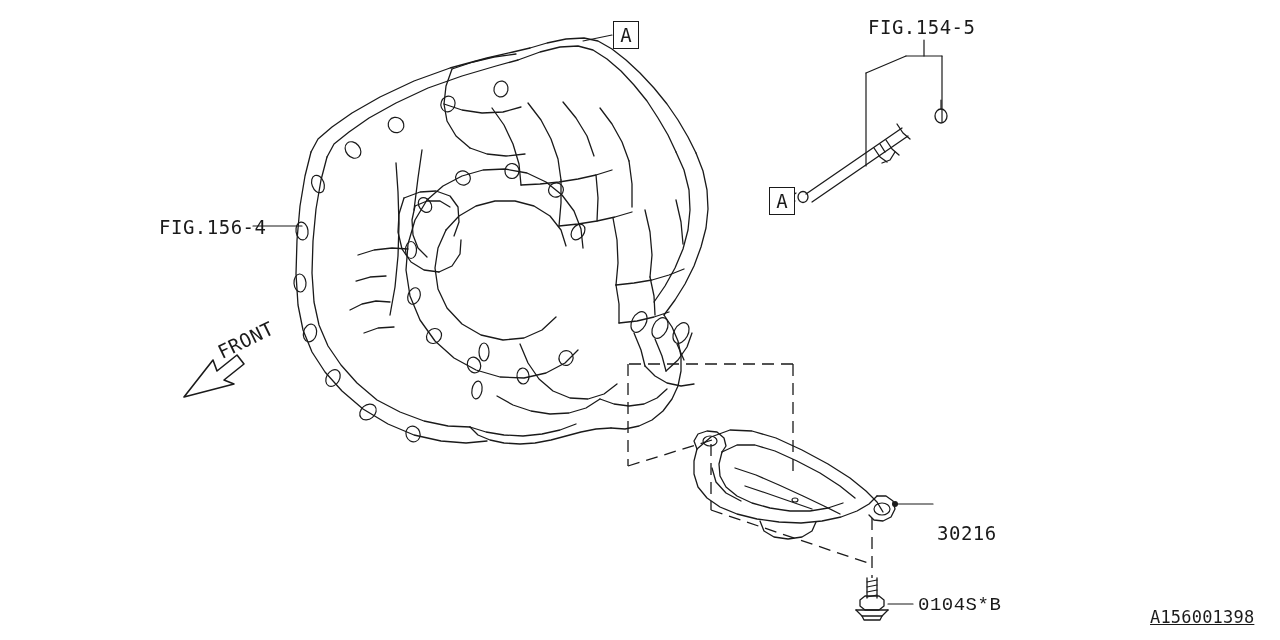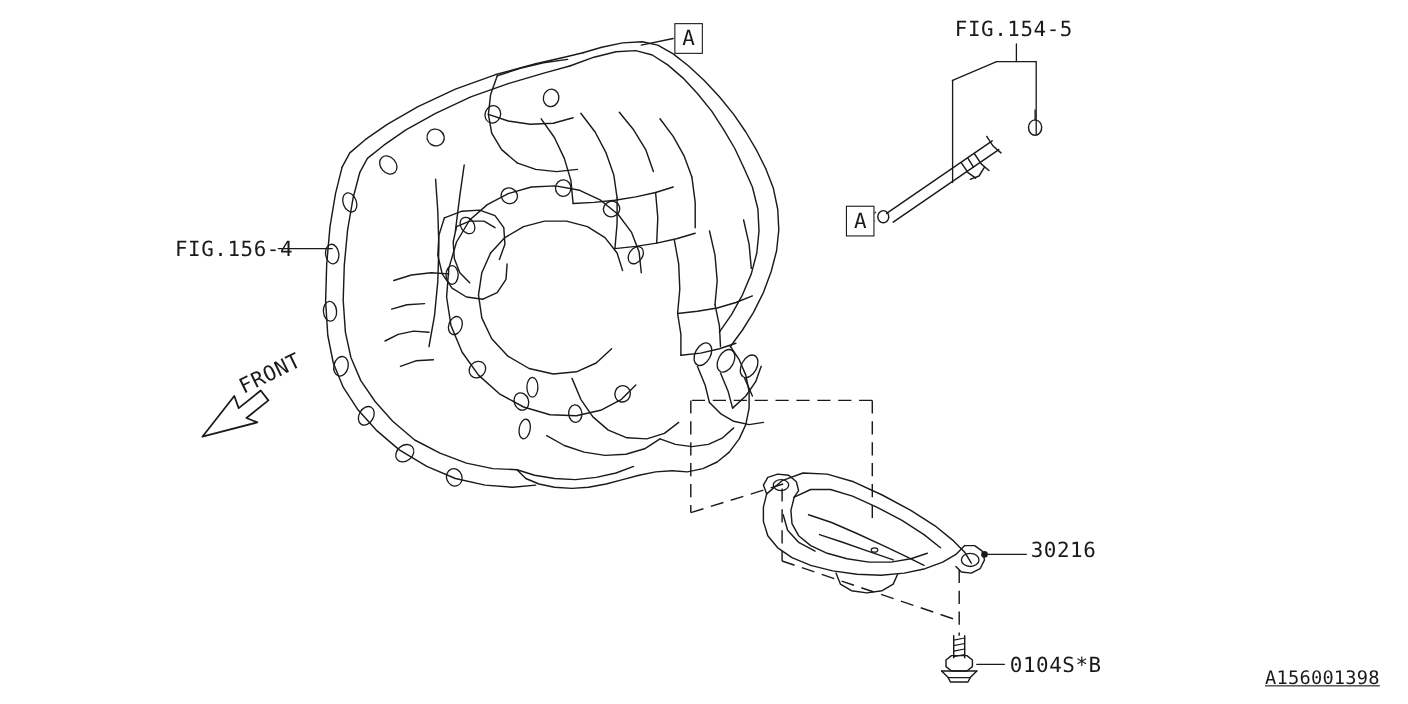--- a/index.html
+++ b/index.html
@@ -33,22 +33,22 @@
   }
   .lbl {
     position: absolute;
     font-family: "DejaVu Sans Mono", "Liberation Mono", monospace;
     color: #1a1a1a;
     white-space: nowrap;
     letter-spacing: 0.5px;
   }
   .lbl-fig1564 { left: 143px; top: 216px; font-size: 19px; margin-left: 16px; }
   .lbl-fig15410 { left: 868px; top: 16px; font-size: 19px; }
-  .lbl-30216 { left: 937px; top: 489px; font-size: 19px; }
-  .lbl-0104 { left: 918px; top: 594px; font-size: 19px; }
+  .lbl-30216 { left: 937px; top: 522px; font-size: 19px; }
+  .lbl-0104 { left: 918px; top: 594px; font-size: 19px; font-family: Liberation Mono, monospace; }
   .lbl-drawingid { left: 1150px; top: 607px; font-size: 17px; letter-spacing: 0.2px; text-decoration: underline; }
   .lbl-front {
     left: 214px;
     top: 343px;
     font-size: 19px;
     transform: rotate(-26deg);
     transform-origin: left top;
   }
   .callout-box {
     position: absolute;

